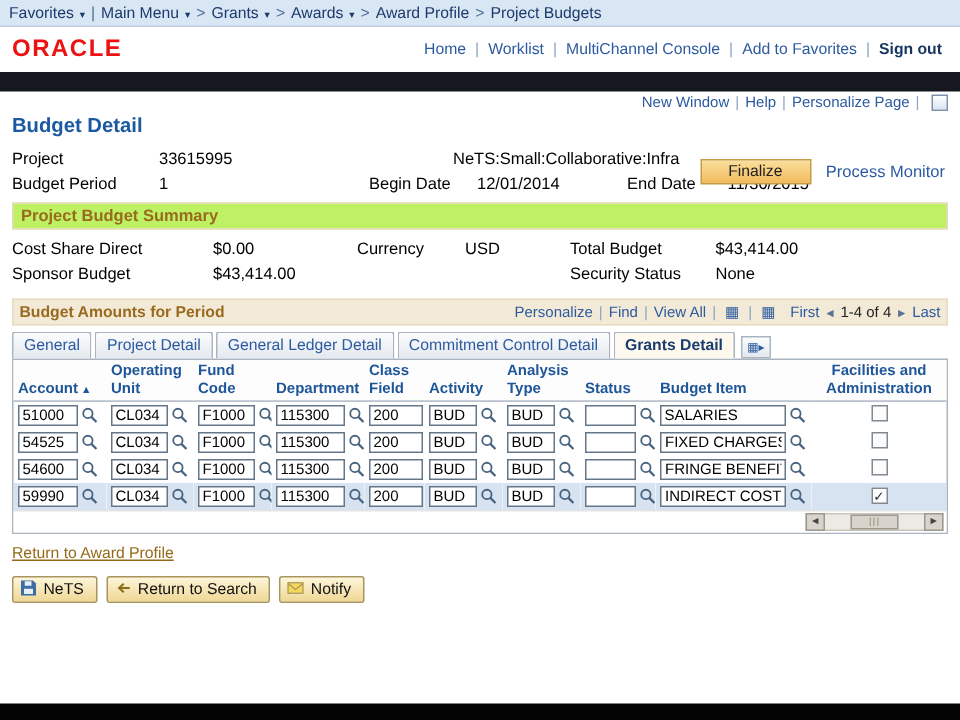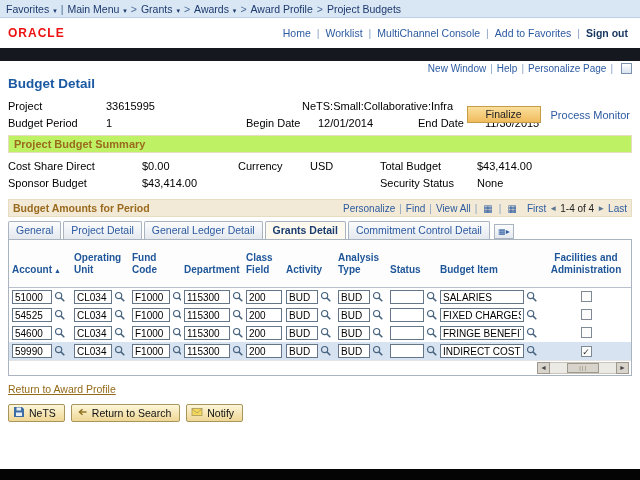--- a/index.html
+++ b/index.html
@@ -7,21 +7,21 @@
 body{font-family:"Liberation Sans","DejaVu Sans",sans-serif;background:#fff;position:relative;overflow:hidden;font-size:11px;color:#000}
 
 
 .crumb-bar{height:18px;background:#d9e6f4;border-bottom:1px solid #bccfe6;display:flex;align-items:center;padding:0 6px;font-size:10.5px;color:#1d3a6d;white-space:nowrap}
 .bc-item{cursor:pointer}
 .bc-caret{font-size:7px;margin-left:2px;color:#1d3a6d}
 .bc-sep{margin:0 4px;color:#4a6a95}
 
 
 .top-header{height:30px;display:flex;align-items:center;justify-content:space-between;padding:0 12px 0 8px;background:#fff}
-.oracle-logo{color:#ee1111;font-weight:bold;font-size:12px;letter-spacing:1px}
+.oracle-logo{color:#ee1111;font-weight:bold;font-size:16px;letter-spacing:1px}
 .header-links{display:flex;align-items:center;font-size:10.5px}
 .hlink{cursor:pointer;color:#2c5aa0}
 .hlink.signout{color:#16355e;font-weight:bold}
 .hsep{margin:0 6px;color:#8aa4c4}
 .dark-strip{height:13px;background:#15181e}
 
 .content{padding:0 8px;position:relative}
 .utility-row{display:flex;justify-content:flex-end;align-items:center;font-size:10px;padding-top:1px;height:13px}
 .ulink{color:#2c5aa0;cursor:pointer}
 .u-sep{margin:0 4px;color:#8aa4c4}
@@ -59,21 +59,21 @@
 
 
 .tabs-row{display:flex;align-items:flex-end;gap:2px;margin-top:4px}
 .tab{border:1px solid #a9b4c0;border-bottom:none;background:linear-gradient(#fbfcfd,#e4e9ef);padding:2px 7px 3px;font-size:10.5px;color:#2c5aa0;border-radius:2px 2px 0 0;cursor:pointer}
 .tab.active{background:#fdf9ef;color:#1a3c6e;font-weight:bold}
 .tab-expand{width:20px;height:15px;border:1px solid #a9b4c0;background:linear-gradient(#fbfcfd,#e4e9ef);display:flex;align-items:center;justify-content:center;font-size:8px;color:#2c5aa0;margin-left:2px;cursor:pointer}
 
 
 .grid-box{border:1px solid #aab4bf}
 table{width:100%;border-collapse:collapse;font-size:10px;table-layout:fixed}
-thead th{color:#1f5699;font-weight:bold;text-align:left;vertical-align:bottom;padding:12px 3px;background:#fdfdfd;border-bottom:1px solid #b9c2cc;line-height:1.15}
+thead th{color:#1f5699;font-weight:bold;text-align:left;vertical-align:bottom;padding:2px 3px;background:#fdfdfd;border-bottom:1px solid #b9c2cc;line-height:1.15}
 .sort{font-size:7px;margin-left:2px;color:#1f5699}
 tbody td{padding:2px 3px;white-space:nowrap;overflow:hidden}
 tr.selected{background:#d7e3f1}
 .col-account{width:62px}.col-operating_unit{width:58px}.col-fund_code{width:52px}.col-department{width:62px}
 .col-class_field{width:40px}.col-activity{width:52px}.col-analysis_type{width:52px}.col-product{width:50px}
 .col-budget_item{width:104px}.col-facilities_admin{width:auto;text-align:center}
 input.fld{height:14px;border:1px solid #647687;font-size:10px;padding:0 2px;vertical-align:middle;background:#fff;font-family:inherit;color:#000}
 .fld-account{width:40px}.fld-operating_unit{width:38px}.fld-fund_code{width:38px}.fld-department{width:46px}
 .fld-class_field{width:36px}.fld-activity{width:32px}.fld-analysis_type{width:32px}.fld-product{width:34px}.fld-budget_item{width:84px}
 .mag{vertical-align:middle;margin-left:2px;cursor:pointer}
@@ -203,22 +203,22 @@
       </span>
     </span>
   </div>
 
   
   <div class="tabs-row">
     <div style="display:flex;gap:2px;align-items:flex-end">
         <div class="tab">General</div>
         <div class="tab">Project Detail</div>
         <div class="tab">General Ledger Detail</div>
+        <div class="tab">Commitment Control Detail</div>
         <div class="tab active">Grants Detail</div>
-        <div class="tab">Commitment Control Detail</div>
       </div>
     <div class="tab-expand">▦▸</div>
   </div>
 
   
   <div class="grid-box">
     <table>
       <thead>
           <tr>
             <th class="col-account">Account<span class="sort">▲</span></th>

